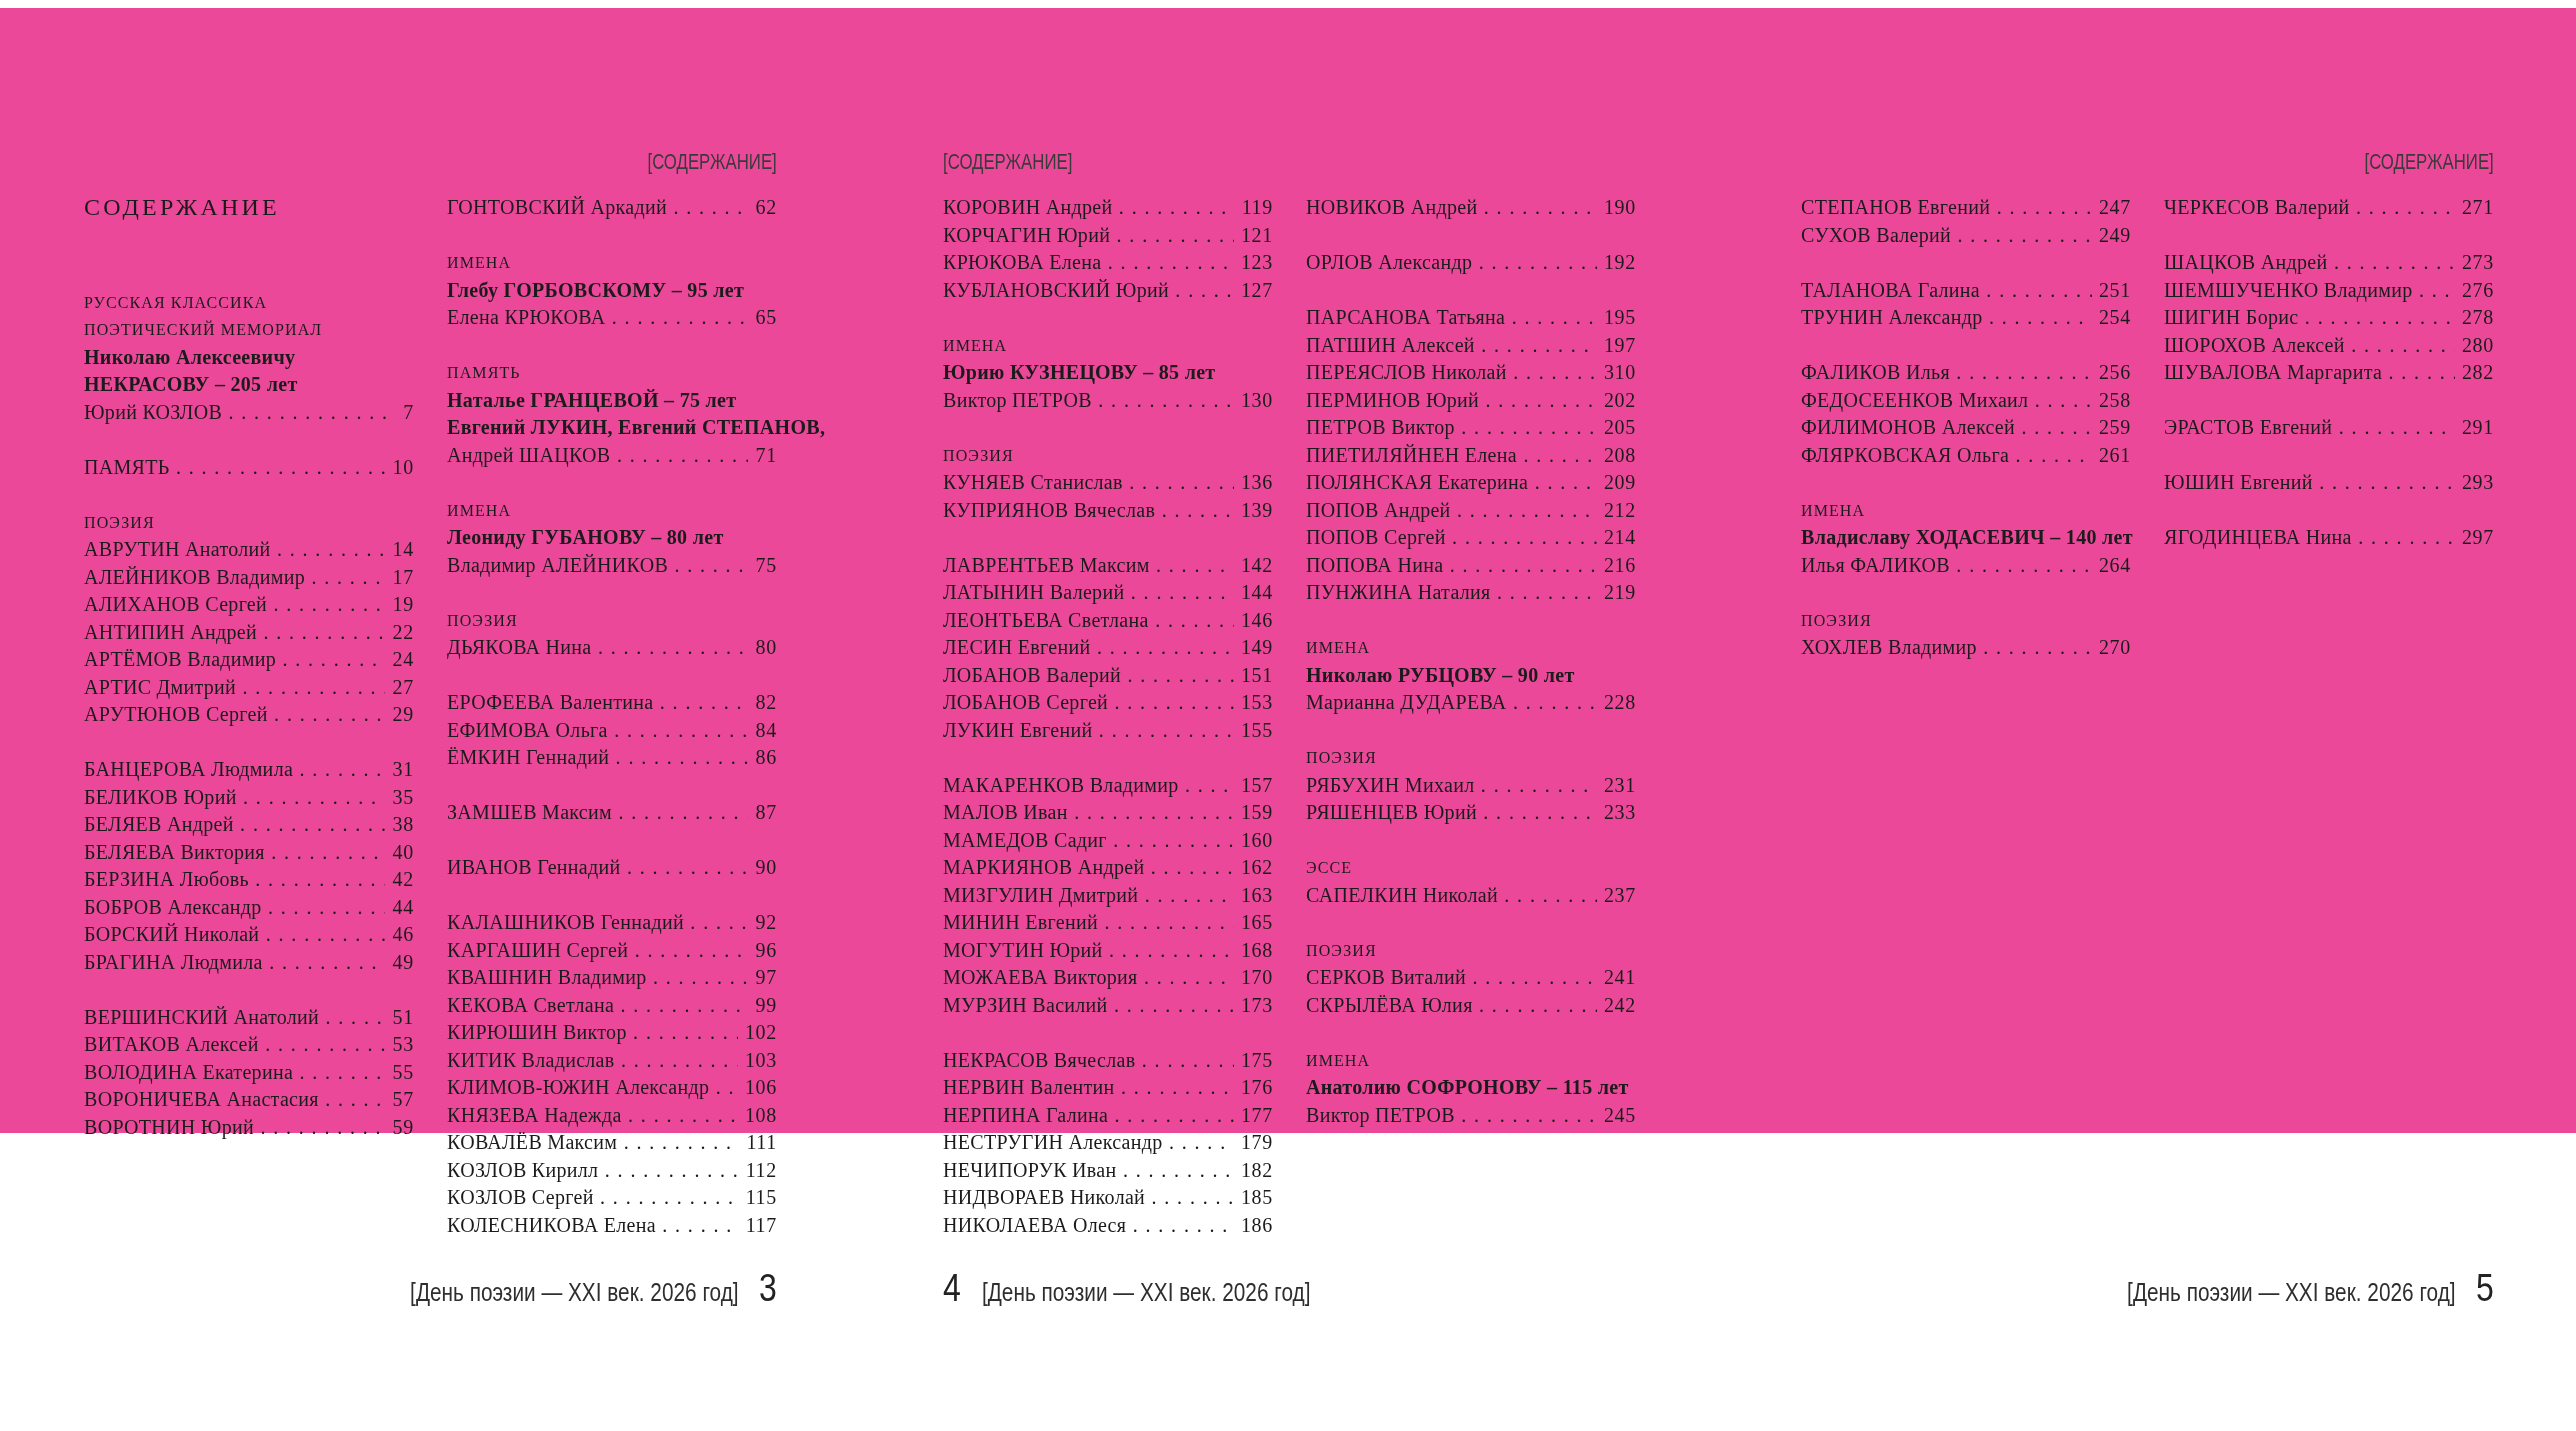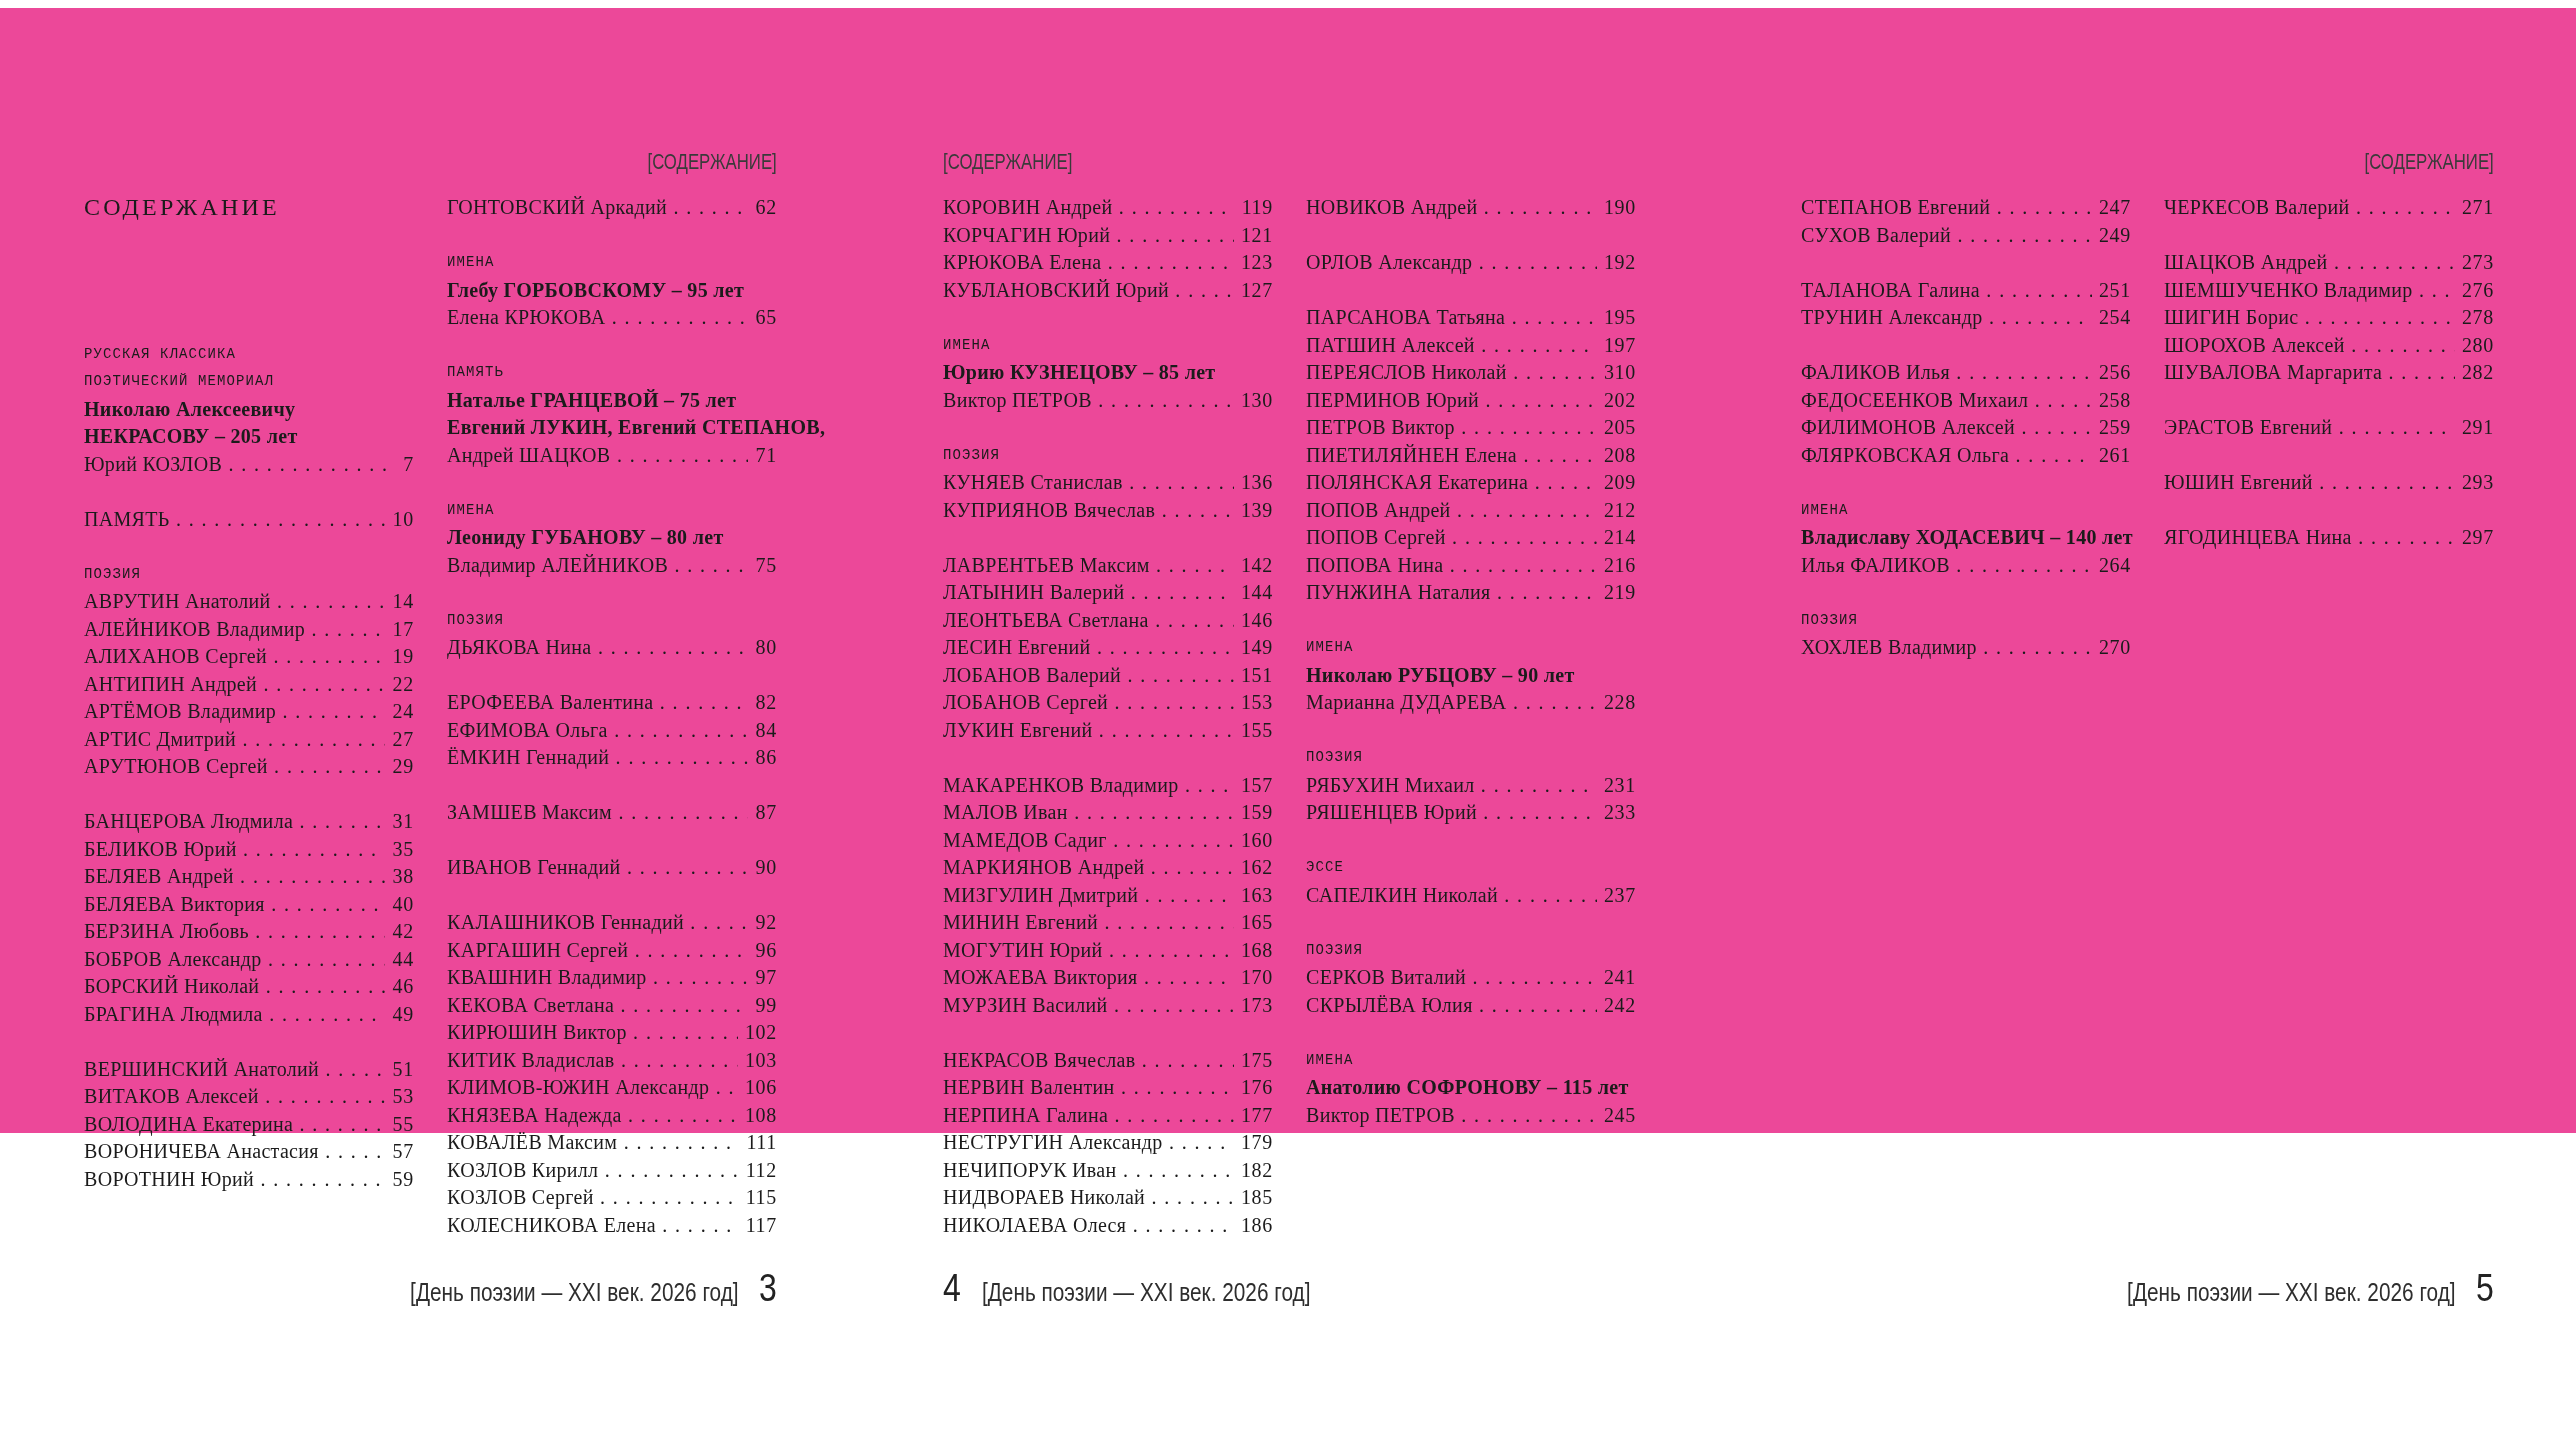--- a/index.html
+++ b/index.html
@@ -16,25 +16,25 @@
   .rhead .ht{display:inline-block;transform:scaleX(0.78);}
   .rhead.align-right{text-align:right;}.rhead.align-right .ht{transform-origin:right center;}
   .rhead.align-left{text-align:left;}.rhead.align-left .ht{transform-origin:left center;}
 
   
   .col{position:absolute;top:186px;width:330px;line-height:27.5px;}
   .col.ca{left:84px;}
   .col.cb{left:447px;}
   .block{margin-top:27.5px;}
   .block:first-child{margin-top:0;}
-  .block.after-title{margin-top:119px;}
+  .block.after-title{margin-top:67px;}
 
   .line{height:27.5px;white-space:nowrap;}
   .t-title{font-size:24px;letter-spacing:3.2px;}
-  .t-head{font-size:14px;letter-spacing:1.1px;font-family:Liberation Mono, monospace;}
+  .t-head{font-size:16px;letter-spacing:1.1px;}
   .t-sub{font-size:20px;letter-spacing:0.3px;font-weight:bold;}
   .t-entry{display:flex;align-items:baseline;font-size:20px;}
   .t-entry .nm{flex:0 0 auto;letter-spacing:0.3px;}
   .t-entry .dots{flex:1 1 auto;min-width:0;overflow:hidden;margin:0 7.2px 0 6.4px;}
   .t-entry .dots::after{content:". . . . . . . . . . . . . . . . . . . . . . . . . . . . . . . . . . . . . . . . . . . . .";
      display:block;white-space:nowrap;text-align:right;font-size:20px;letter-spacing:1.4px;color:#1b1b1b;}
   .t-entry .pg{flex:0 0 auto;text-align:right;letter-spacing:0.7px;}
 
   
   .rfoot{position:absolute;top:1258px;left:84px;right:82px;height:50px;

